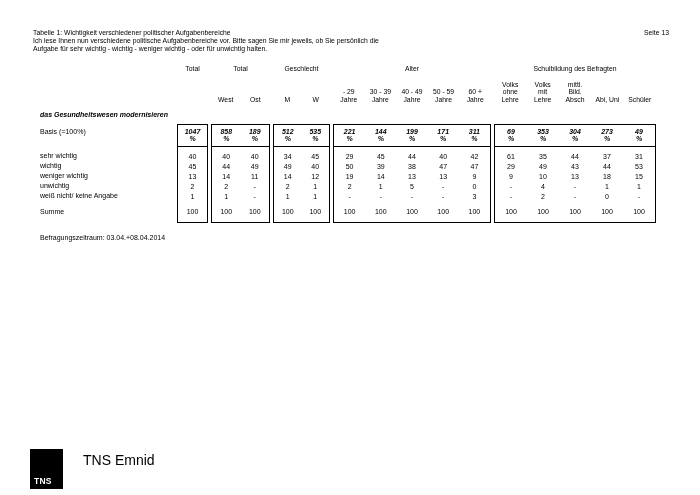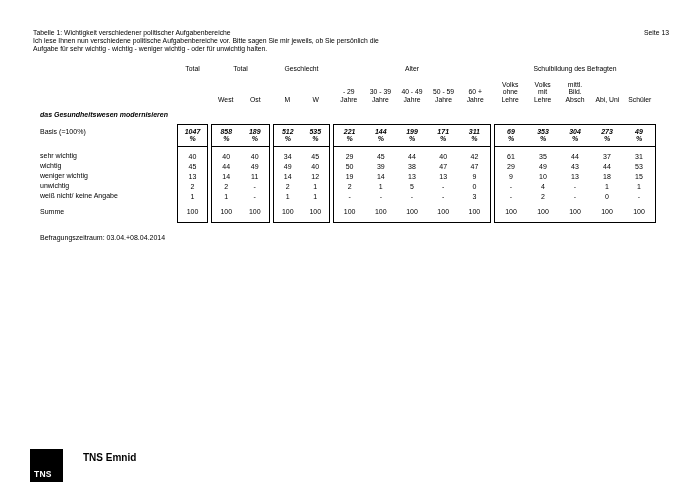--- a/index.html
+++ b/index.html
@@ -20,24 +20,24 @@
   .sub-cell{flex:1;text-align:center;font-size:6.8px;line-height:7.5px;white-space:pre-line;}
   .body-row{display:flex;gap:3px;}
   .group-box{border:1px solid #000;height:99px;box-sizing:border-box;flex:none;background:#fff;}
   .basis-row{display:flex;height:22px;border-bottom:1px solid #000;box-sizing:border-box;padding-top:3px;}
   .basis-cell{flex:1;text-align:center;font-size:7px;line-height:7px;font-weight:bold;font-style:italic;}
   .rows-block{padding-top:5px;}
   .data-row{display:flex;height:10px;line-height:10px;}
   .data-cell{flex:1;text-align:center;font-size:7px;}
   .summe-row{margin-top:5px;}
   .footer-note{position:absolute;left:40px;top:234px;font-size:7px;}
-  .logo-square{position:absolute;left:30px;top:449px;width:33px;height:33px;background:#000;
+  .logo-square{position:absolute;left:30px;top:449px;width:33px;height:40px;background:#000;
                display:flex;align-items:flex-end;}
   .logo-square span{color:#fff;font-size:8.5px;font-weight:bold;padding:0 0 3px 4px;letter-spacing:.2px;}
-  .brand-name{position:absolute;left:83px;top:452px;font-size:10px;font-weight:bold;}
+  .brand-name{position:absolute;left:83px;top:452px;font-size:14px;font-weight:normal;}
 </style>
 </head>
 <body>
 
 <div class="page">
 
   <div class="doc-header">
     <div>Tabelle 1: Wichtigkeit verschiedener politischer Aufgabenbereiche</div>
     <div>Ich lese Ihnen nun verschiedene politische Aufgabenbereiche vor. Bitte sagen Sie mir jeweils, ob Sie persönlich die</div>
     <div>Aufgabe für sehr wichtig - wichtig - weniger wichtig - oder für unwichtig halten.</div>

